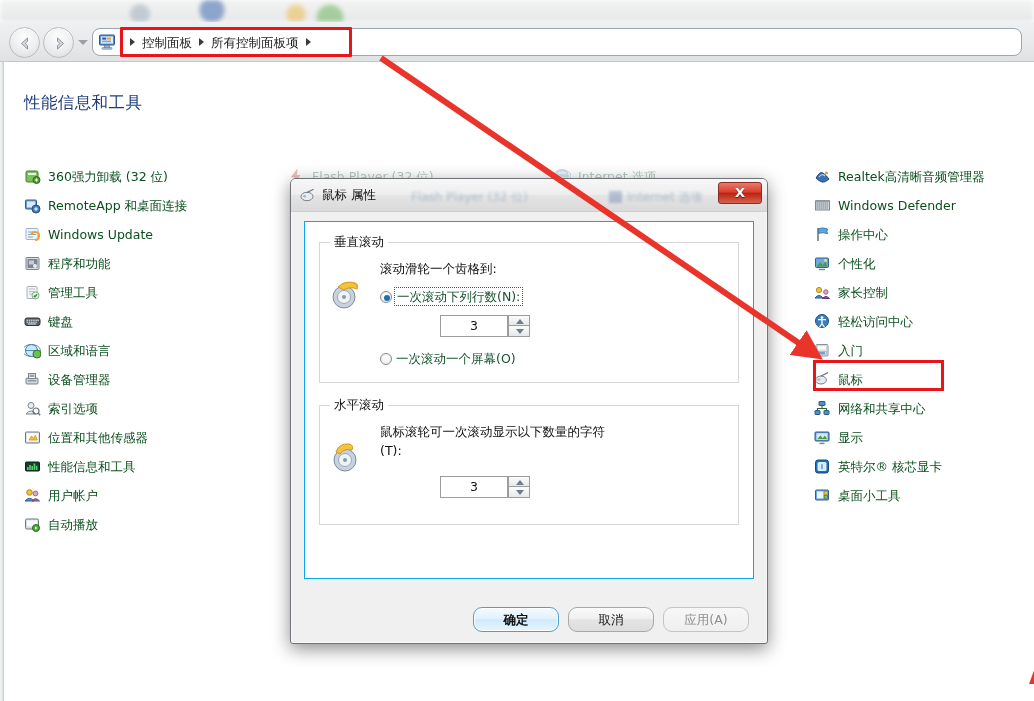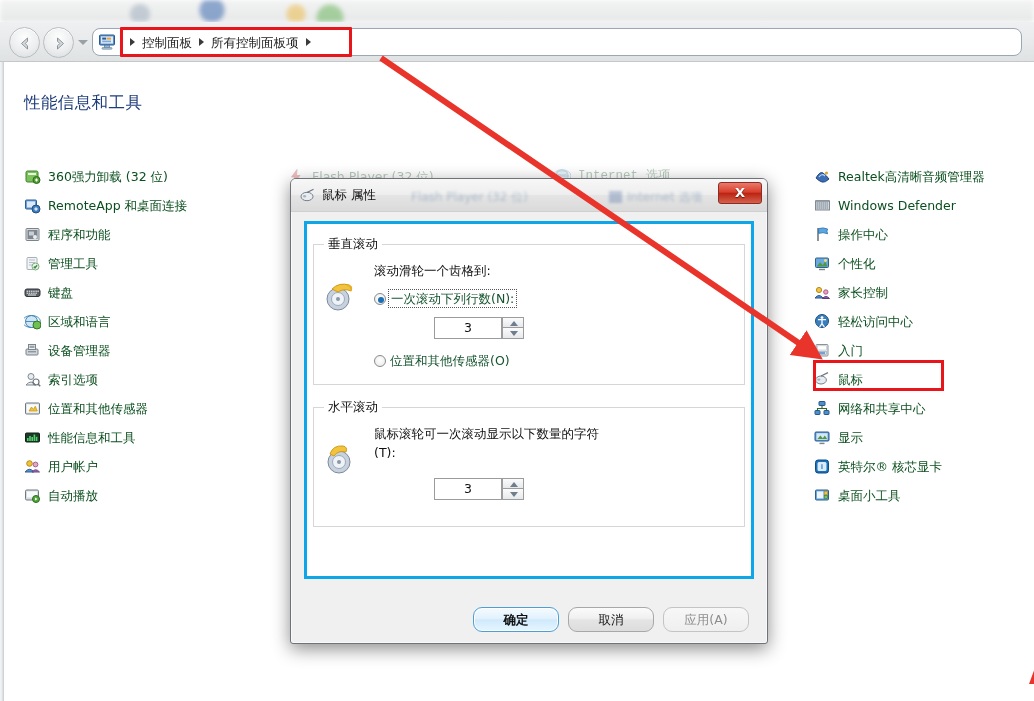--- a/index.html
+++ b/index.html
@@ -87,21 +87,21 @@
     font-size:12.5px; color:#0b4f1e; white-space:nowrap;
     padding-left:26px; cursor:pointer;
   }
   .cp-item .ico {
     position:absolute; left:2px; top:6px; width:17px; height:17px;
   }
   .cp-item .lbl { text-decoration:none; }
 
   #col-left  { left:22px;  top:0; width:250px; }
   #col-mid   { left:286px; top:0; width:250px; }
-  #col-mid2  { left:552px; top:0; width:250px;font-family:Liberation Mono, monospace; }
+  #col-mid2  { left:552px; top:0; width:250px; }
   #col-right { left:812px; top:0; width:220px; }
 
   
   .faded { opacity:.30; }
 
   
   #mouse-highlight {
     position:absolute; left:813px; top:360px; width:131px; height:31px;
     border:3px solid #e8161b; pointer-events:none;
   }
@@ -156,22 +156,22 @@
     background:linear-gradient(180deg,#fdfdfd 0%,#ececec 100%);
     border:1px solid #a6a6a6; border-bottom:none; border-radius:3px 3px 0 0;
     cursor:pointer;
   }
   .tab.active {
     height:25px; line-height:24px; margin-top:-3px;
     background:#ffffff; border-color:#8f8f8f; font-weight:600; z-index:3;
   }
   #tabpanel {
     position:relative; clear:both; margin-top:-1px;
-    height:358px; background:#ffffff; border:3px solid #0ea5e9;
-    padding:12px 6px;
+    height:358px; background:#ffffff; border:1px solid #0ea5e9;
+    padding:12px 14px;
   }
 
   fieldset.group {
     position:relative; border:1px solid #d6d6d6; margin:0 0 14px 0; padding:8px 10px 10px 10px;
   }
   fieldset.group legend { font-size:12.5px; color:#0f0f0f; padding:0 4px; }
 
   .wheelicon { position:absolute; left:10px; top:26px; width:34px;height:34px; }
 
   .grp-text { margin-left:50px; font-size:12.5px; color:#0f0f0f; line-height:19px; }
@@ -277,20 +277,26 @@
           <rect x="4" y="5" width="8" height="2" fill="#e9f7e1"></rect>
           <circle cx="12.5" cy="12" r="3.5" fill="#4f9f32" stroke="#2c6b1a"></circle>
           <path d="M11 12 h3 M12.5 10.5 v3" stroke="#fff" stroke-width="1.2"></path>
         </svg><span class="lbl">360强力卸载 (32 位)</span></div>
       <div class="cp-item"><svg class="ico" viewBox="0 0 17 17">
           <rect x="1.5" y="3" width="11" height="9" rx="1" fill="#6a9ed6" stroke="#2d5f97"></rect>
           <rect x="3" y="4.4" width="8" height="6" fill="#dbe9f8"></rect>
           <circle cx="12" cy="12" r="4" fill="#3f7fc0" stroke="#244e80"></circle>
           <path d="M10.2 12 h3.6 M12 10.2 v3.6" stroke="#fff" stroke-width="1.1"></path>
         </svg><span class="lbl">RemoteApp 和桌面连接</span></div>
+      <div class="cp-item"><svg class="ico" viewBox="0 0 17 17">
+          <rect x="2" y="2.5" width="12" height="11" rx="1" fill="#eef4fb" stroke="#9ab4d2"></rect>
+          <path d="M4 6 h8 M4 8.5 h8 M4 11 h5" stroke="#7fa6cd" stroke-width="1.1"></path>
+          <path d="M11 14 a4 4 0 1 0 -3.6 -5.6" fill="none" stroke="#f0a22e" stroke-width="2"></path>
+          <path d="M7 7 l1.6 1.6 l-2.6 .7 Z" fill="#f0a22e"></path>
+        </svg><span class="lbl">Windows Update</span></div>
       <div class="cp-item"><svg class="ico" viewBox="0 0 17 17">
           <rect x="2" y="2.5" width="13" height="12" rx="1" fill="#d8dde2" stroke="#7b838b"></rect>
           <rect x="3.5" y="4" width="10" height="9" fill="#7e858c"></rect>
           <rect x="5" y="5.5" width="5" height="4" fill="#c8ced4"></rect>
           <circle cx="11" cy="11" r="2" fill="#eaeef2"></circle>
         </svg><span class="lbl">程序和功能</span></div>
       <div class="cp-item"><svg class="ico" viewBox="0 0 17 17">
           <rect x="3" y="2.5" width="10" height="12" rx="1" fill="#f2f4f6" stroke="#a6b0b8"></rect>
           <path d="M5 5 h6 M5 7.5 h6 M5 10 h4" stroke="#b4bec6" stroke-width="1"></path>
           <circle cx="11.5" cy="11.5" r="3.5" fill="#ecf4ec" stroke="#7fae7f"></circle>
@@ -492,21 +498,21 @@
             <div class="spin-b up">
                 <i></i>
               </div>
             <div class="spin-b dn">
                 <i></i>
               </div>
           </div>
         </div>
 
         <div class="radio-row" style="margin-top:14px;margin-bottom:4px">
-          <span class="radio"></span><span>位置和其他传感器(O)</span>
+          <span class="radio"></span><span>一次滚动一个屏幕(O)</span>
         </div>
       </fieldset>
 
       <fieldset class="group" style="height:128px">
         <legend>水平滚动</legend>
 
         <svg class="wheelicon" viewBox="0 0 34 34">
           <ellipse cx="15" cy="20" rx="11" ry="11" fill="#c7d2de" stroke="#7d8b9c" stroke-width="1"></ellipse>
           <ellipse cx="15" cy="20" rx="6.5" ry="6.5" fill="#eef3f8" stroke="#9eaab8" stroke-width="1"></ellipse>
           <circle cx="15" cy="20" r="2" fill="#8c98a6"></circle>

